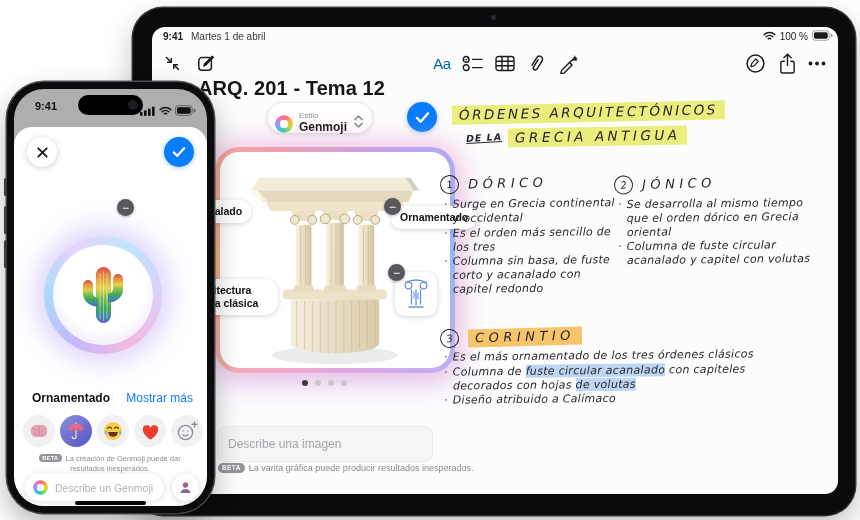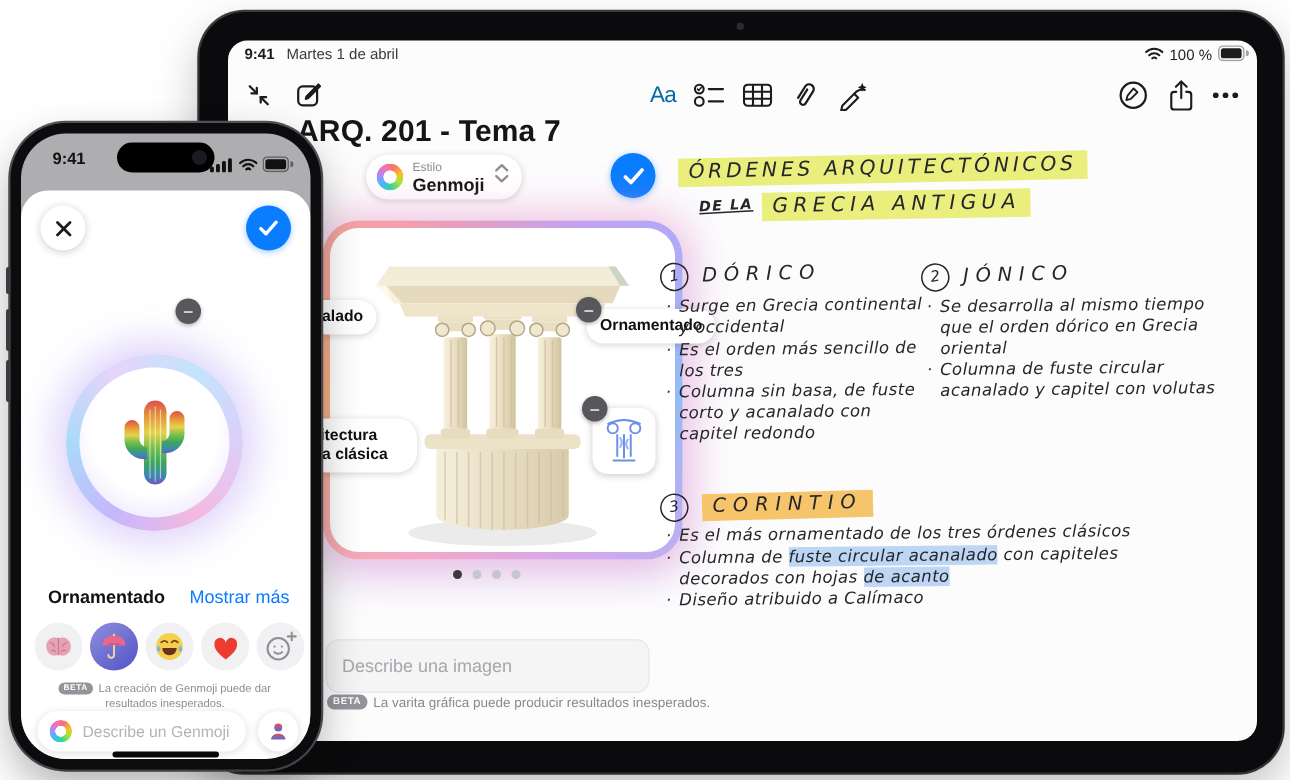--- a/index.html
+++ b/index.html
@@ -29,21 +29,21 @@
   
   .ipad-statusbar{position:absolute;left:0;top:0;width:100%;height:16px;font-size:10px;color:#1c1c1e;}
   .ipad-statusbar .left{position:absolute;left:11px;top:4px;display:flex;gap:8px;font-weight:700;}
   .ipad-statusbar .left .date{font-weight:400;color:#3a3a3c;}
   .ipad-statusbar .right{position:absolute;right:5px;top:3px;display:flex;gap:4px;align-items:center;font-weight:400;color:#1c1c1e;}
   .ipad-toolbar{position:absolute;left:0;top:20px;width:100%;height:30px;}
   .tbtn{position:absolute;top:2px;width:28px;height:28px;}
   .aa{font-size:15px;color:#0369a1;font-weight:500;letter-spacing:-.5px;}
   .note-title{position:absolute;left:46px;top:50px;font-size:20px;font-weight:700;color:#151517;letter-spacing:.1px;}
 
-  .style-pill{position:absolute;left:92px;top:76px;height:30px;border-radius:16px;display:flex;align-items:center;gap:6px;padding:0 8px 0 7px;}
+  .style-pill{position:absolute;left:116px;top:76px;height:30px;border-radius:16px;display:flex;align-items:flex-end;gap:6px;padding:0 8px 0 7px;}
   .style-pill .txt{display:flex;flex-direction:column;line-height:1;}
   .style-pill .lbl{font-size:8px;color:#8e8e93;margin-bottom:1px;}
   .style-pill .val{font-size:12px;font-weight:700;color:#111;}
   .bluecheck{border-radius:50%;background:#0a7cff;display:flex;align-items:center;justify-content:center;box-shadow:0 1px 5px rgba(10,124,255,.4);}
 
   .gen-card{position:absolute;left:63px;top:120px;width:240px;height:226px;border-radius:24px;padding:5px;box-sizing:border-box;
             background:conic-gradient(from 210deg,#f5a7c6,#f8b07e,#f29fae,#c0a2f4,#93bbf6,#d0a9ef,#f5a7c6);
             box-shadow:0 0 26px 6px rgba(243,170,205,.55), 0 8px 28px rgba(167,139,250,.35);}
   .gen-card-inner{width:100%;height:100%;background:#fff;border-radius:19px;overflow:hidden;display:flex;align-items:flex-end;justify-content:center;}
   .page-dots{position:absolute;left:150px;top:353px;display:flex;gap:7px;}
@@ -207,21 +207,21 @@
         </button>
         <button class="tbtn iconbtn" style="left:651px">
           <svg width="18" height="5" viewBox="0 0 18 5" fill="#1c1c1e">
               <circle cx="2.5" cy="2.5" r="1.9"></circle>
               <circle cx="9" cy="2.5" r="1.9"></circle>
               <circle cx="15.5" cy="2.5" r="1.9"></circle>
             </svg>
         </button>
       </div>
 
-      <div class="note-title">ARQ. 201 - Tema 7</div>
+      <div class="note-title">ARQ. 201 - Tema 12</div>
 
       <div class="style-pill pill">
         <span class="donut" style="width:18px;height:18px;"></span>
         <span class="txt">
           <span class="lbl">Estilo</span>
           <span class="val">Genmoji</span>
         </span>
         <span>
           <svg width="11" height="15" viewBox="0 0 12 15" fill="none" stroke="#8e8e93" stroke-width="1.7" stroke-linecap="round" stroke-linejoin="round">
             <path d="M2 5.4 L6 1.6 L10 5.4"></path>
@@ -390,21 +390,21 @@
               <span class="hw-num">3</span>
               <span class="hw-heading hl-orange">CORINTIO</span>
             </div>
           <div class="hw-bullets">
               <div class="hw-bullet">
                 <span class="dot">·</span>
                 <span><span>Es el más ornamentado de los tres órdenes clásicos</span></span>
               </div>
               <div class="hw-bullet">
                 <span class="dot">·</span>
-                <span><span>Columna de </span><span class="mark-blue">fuste circular acanalado</span><span> con capiteles decorados con hojas </span><span class="mark-blue">de acanto</span></span>
+                <span><span>Columna de </span><span class="mark-blue">fuste circular acanalado</span><span> con capiteles decorados con hojas </span><span class="mark-blue">de volutas</span></span>
               </div>
               <div class="hw-bullet">
                 <span class="dot">·</span>
                 <span><span>Diseño atribuido a Calímaco</span></span>
               </div>
             </div>
         </div>
       </div>
 
     </div>

